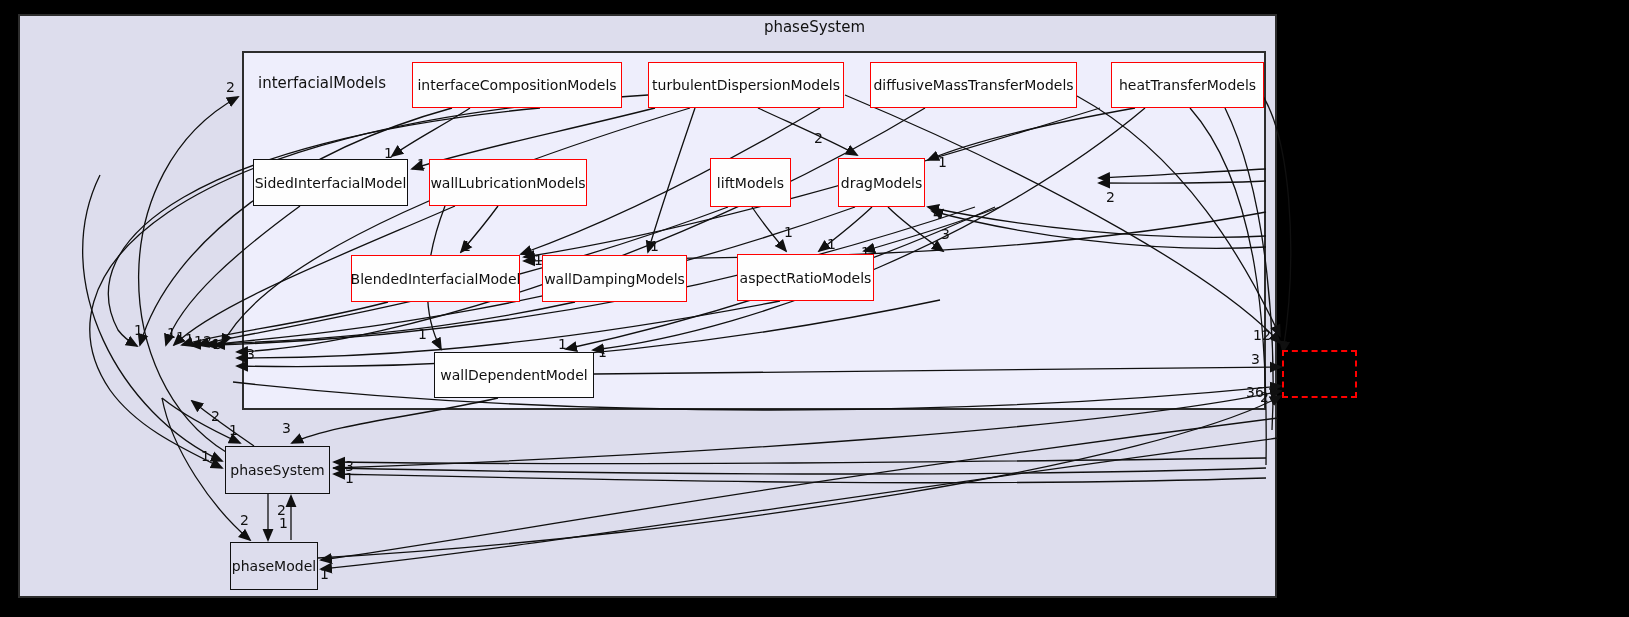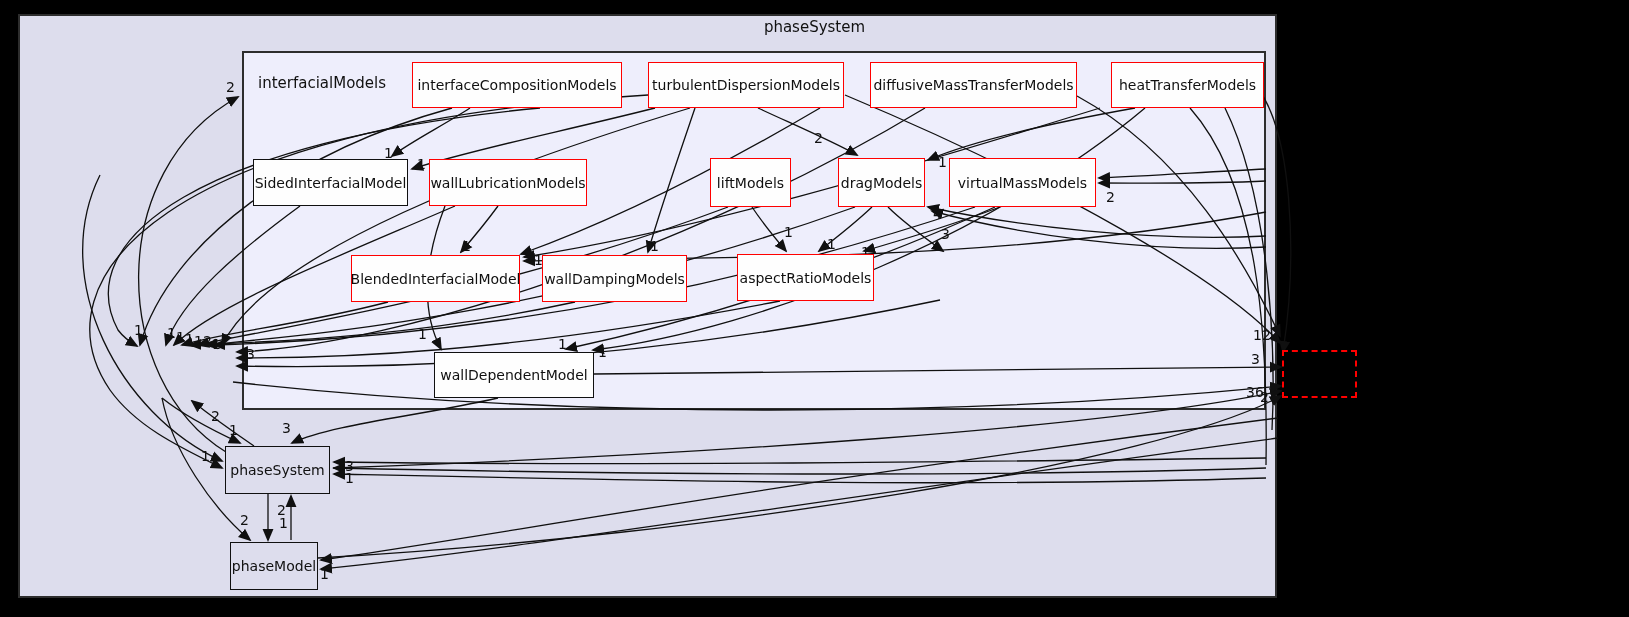--- a/index.html
+++ b/index.html
@@ -136,23 +136,20 @@
       <span>SidedInterfacialModel</span>
     </div>
   <div class="node red" style="left:429px;top:159px;width:158px;height:47px">
       <span>wallLubricationModels</span>
     </div>
   <div class="node red" style="left:710px;top:158px;width:81px;height:49px">
       <span>liftModels</span>
     </div>
   <div class="node red" style="left:838px;top:158px;width:87px;height:49px">
       <span>dragModels</span>
-    </div>
-  <div class="node red" style="left:949px;top:158px;width:147px;height:49px">
-      <span>virtualMassModels</span>
     </div>
 
   <div class="node red" style="left:351px;top:255px;width:169px;height:47px">
       <span>BlendedInterfacialModel</span>
     </div>
   <div class="node red" style="left:542px;top:255px;width:145px;height:47px">
       <span>wallDampingModels</span>
     </div>
   <div class="node red" style="left:737px;top:254px;width:137px;height:47px">
       <span>aspectRatioModels</span>

